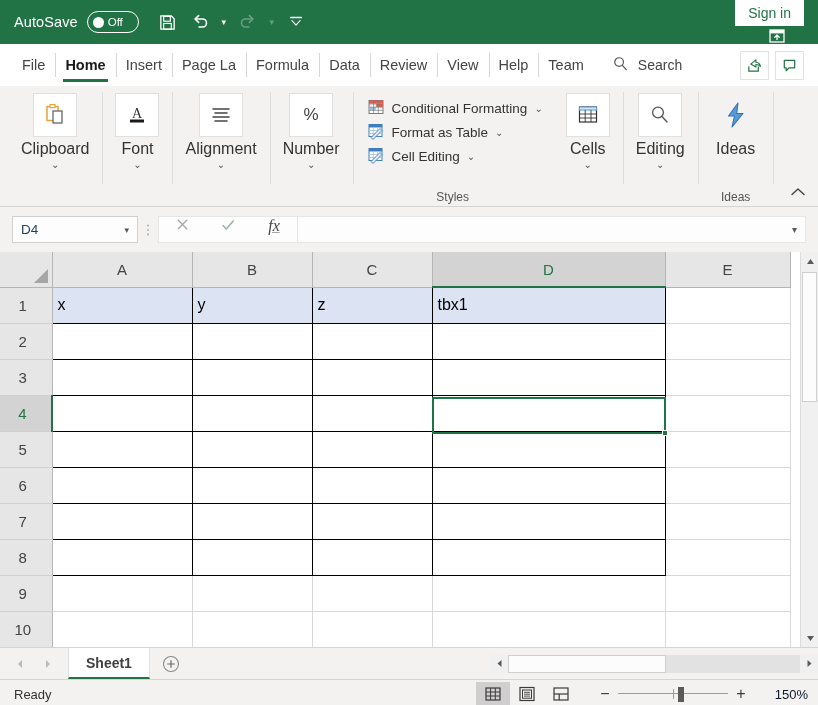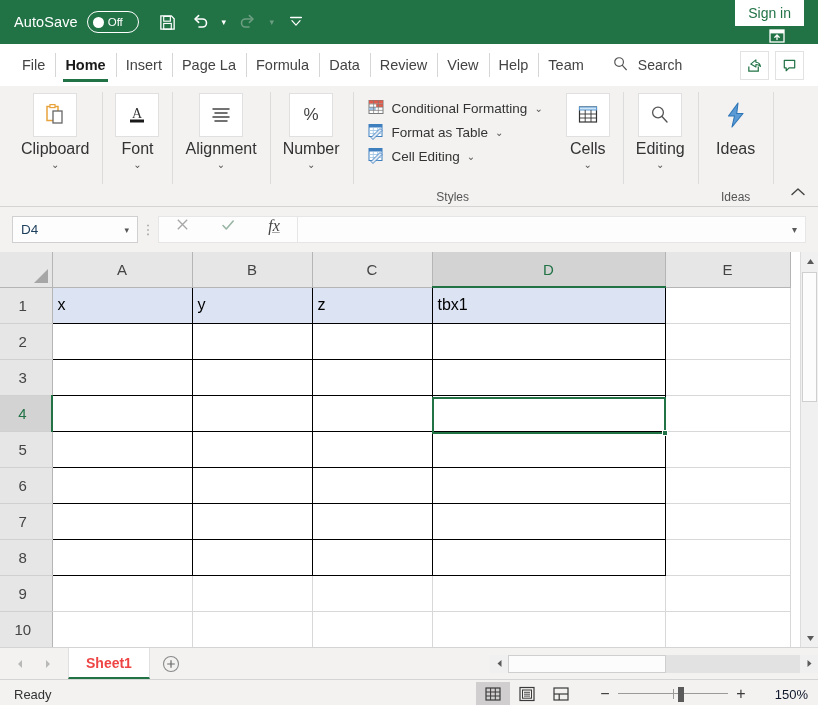--- a/index.html
+++ b/index.html
@@ -189,21 +189,21 @@
   .vs-btn { width: 18px; height: 18px; display:flex;align-items:center;justify-content:center; background:#f0f0f0; color:#5a5a5a; font-size:8px;}
   .vs-thumb { position:absolute; left:1px; right:1px; top: 20px; height: 130px; background:#fcfcfc; border:1px solid #cfcfcf;}
   .vs-down { position:absolute; bottom: 0; left:0;}
 
   
   .tabbar { height: 32px; background:#f3f2f1; display:flex; align-items:stretch; border-top: 1px solid #d4d4d4;}
   .nav-arrows { display:flex; align-items:center; gap: 0; padding: 0 6px; }
   .nav-arrow { width: 28px; height: 30px; display:flex;align-items:center;justify-content:center; color:#b9b9b9; font-size:10px;}
   .sheet-tab {
     display:flex; align-items:center; padding: 0 17px; font-size: 14px; font-weight: bold;
-    color: #ef4444; background:#fff; border-bottom: 2px solid #217346;
+    color: #404040; background:#fff; border-bottom: 2px solid #217346;
     border-left: 1px solid #e0e0e0; border-right: 1px solid #e0e0e0;
   }
   .add-sheet { width: 42px; display:flex; align-items:center; justify-content:center; color:#6a6a6a;}
   .hscroll-area { margin-left: auto; display:flex; align-items:center; width: 328px; padding-right: 0;}
   .hs-btn { width: 18px; height: 18px; display:flex;align-items:center;justify-content:center; color:#5a5a5a; font-size:8px; background:#f0f0f0;}
   .hs-track { flex:1; height: 18px; background:#e2e2e2; position:relative;}
   .hs-thumb { position:absolute; left:0; top:0; bottom:0; width: 158px; background:#fcfcfc; border:1px solid #cfcfcf;}
 
   
   .statusbar {

